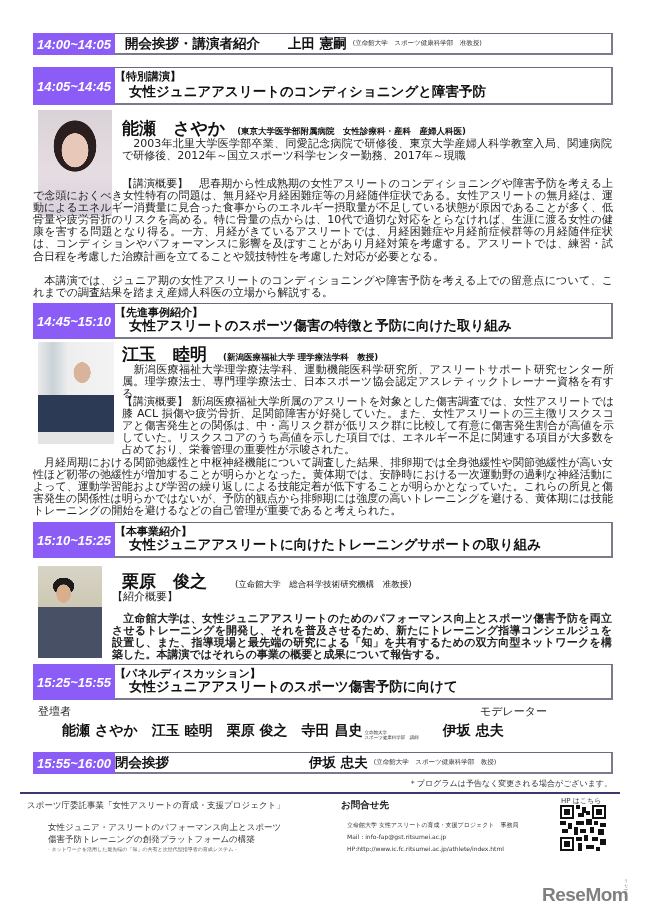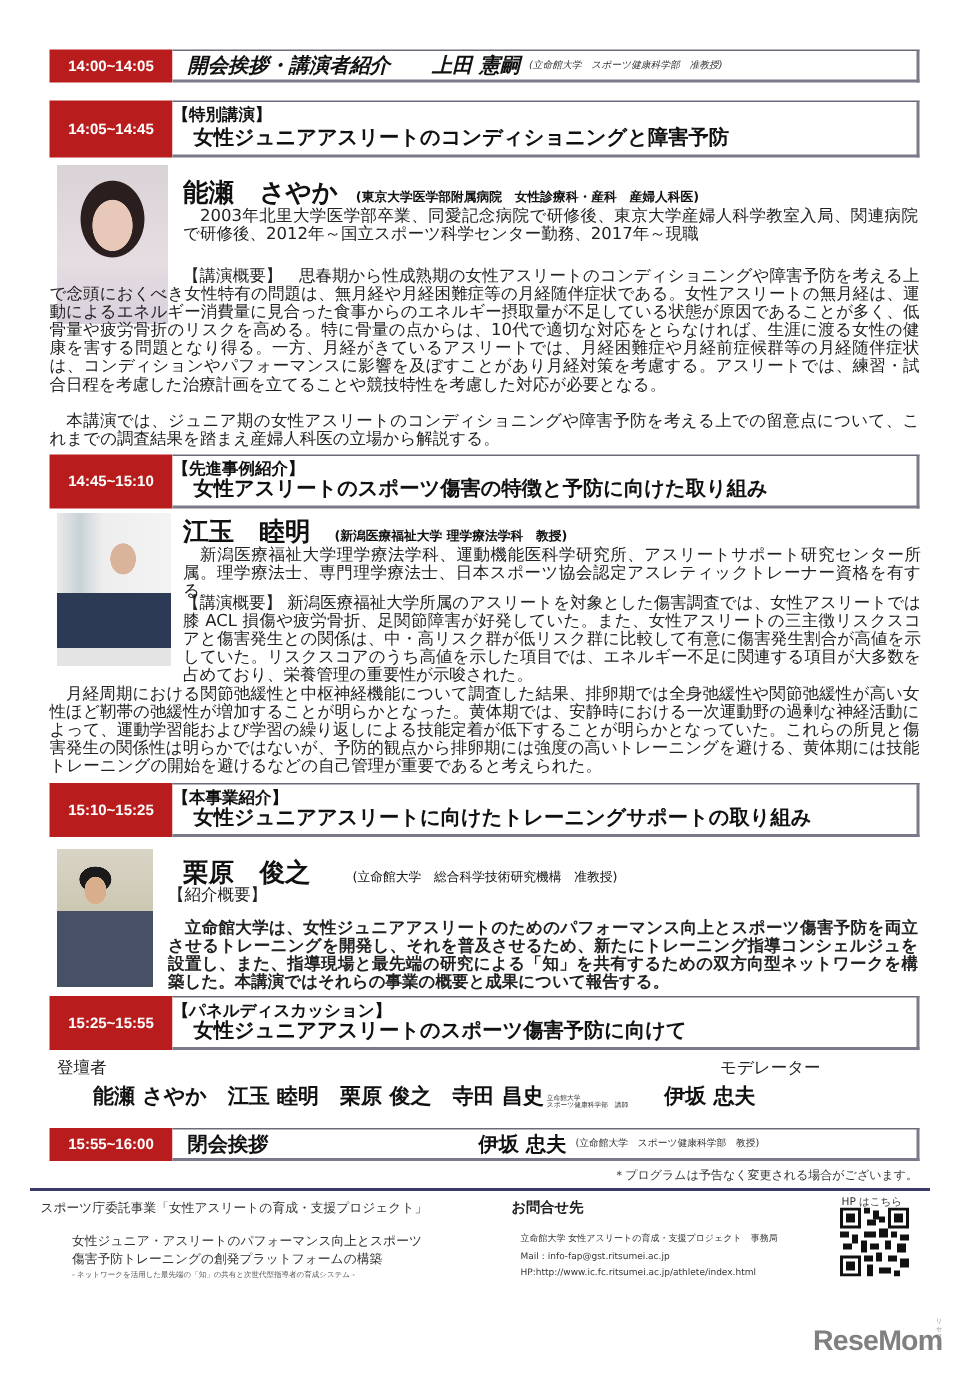--- a/index.html
+++ b/index.html
@@ -1,40 +1,40 @@
 <!DOCTYPE html>
 <html><head>
 <meta charset="utf-8">
 <style>
   * { box-sizing: border-box; margin: 0; padding: 0; }
   html, body { width: 648px; height: 922px; background: #ffffff; overflow: hidden; }
   body { font-family: "DejaVu Sans", sans-serif; color: #222; position: relative; }
 
   .row { position: absolute; left: 33px; width: 580px; display: flex; }
-  .time { background: #b91c1c; color: #fff; font-family: "Liberation Sans", sans-serif; font-size: 10px; font-weight: bold; display: flex; align-items: center; justify-content: center; width: 82px; flex: 0 0 82px; }
+  .time { background: #8b5cf6; color: #fff; font-family: "Liberation Sans", sans-serif; font-size: 13px; font-weight: bold; display: flex; align-items: center; justify-content: center; width: 82px; flex: 0 0 82px; font-style: italic; }
   .box { flex: 1; border: 1px solid #6a6a7a; border-left: none; border-right: 2px solid #7a7a8a; border-bottom: 2px solid #7a7a8a; background: #fff; position: relative; }
 
   .tag { font-size: 11px; font-weight: bold; position: absolute; left: 0; top: 1px; color: #111; }
   .title { font-size: 13.5px; font-weight: bold; position: absolute; left: 14px; bottom: 2px; color: #111; white-space: nowrap; }
 
   .photo { position: absolute; left: 38px; background-size: cover; }
   .name { position: absolute; font-size: 17px; font-weight: bold; color: #111; white-space: nowrap; }
   .aff { font-size: 8.5px; font-weight: bold; margin-left: 12px; }
   .para { position: absolute; font-size: 11px; line-height: 12.1px; color: #222; text-align: justify; }
 
   .footer-rule { position: absolute; left: 20px; width: 600px; height: 2px; background: #3a3a6a; }
   .small { font-size: 8px; color: #333; }
   .qr { position: absolute; width: 46px; height: 46px; }
 </style>
 </head>
 <body>
 
 <div class="row" style="top:33px;height:22px;">
   <div class="time">14:00~14:05</div>
-  <div class="box" style="display:flex;align-items:center;padding-left:10px;font-style:italic;">
+  <div class="box" style="display:flex;align-items:center;padding-left:10px;">
     <span style="font-size:13.5px;font-weight:bold;color:#111;">開会挨拶・講演者紹介</span>
     <span style="font-size:13.5px;font-weight:bold;margin-left:28px;color:#111;">上田 憲嗣</span>
     <span style="font-size:6.5px;margin-left:6px;color:#333;">(立命館大学　スポーツ健康科学部　准教授)</span>
   </div>
 </div>
 
 <div class="row" style="top:67px;height:38px;">
   <div class="time">14:05~14:45</div>
   <div class="box">
     <span class="tag">【特別講演】</span>
@@ -98,21 +98,21 @@
   <span style="margin-left:14px;">寺田 昌史</span>
   <span style="display:inline-flex;flex-direction:column;font-size:4.5px;font-weight:normal;margin-left:2px;line-height:5px;color:#333;">
     <span>立命館大学</span>
     <span>スポーツ健康科学部　講師</span>
   </span>
   <span style="margin-left:24px;">伊坂 忠夫</span>
 </div>
 
 <div class="row" style="top:752px;height:22px;">
   <div class="time">15:55~16:00</div>
-  <div class="box" style="display:flex;align-items:center;padding-left:10px;text-align:center;">
+  <div class="box" style="display:flex;align-items:center;text-align:center;">
     <span style="font-size:13.5px;font-weight:bold;color:#111;">閉会挨拶</span>
     <span style="font-size:13.5px;font-weight:bold;margin-left:140px;color:#111;">伊坂 忠夫</span>
     <span style="font-size:6.5px;margin-left:6px;color:#333;">(立命館大学　スポーツ健康科学部　教授)</span>
   </div>
 </div>
 
 <div style="position:absolute;right:36px;top:778px;font-size:8px;color:#333;">＊プログラムは予告なく変更される場合がございます。</div>
 
 <div class="footer-rule" style="top:792px;"></div>
 

